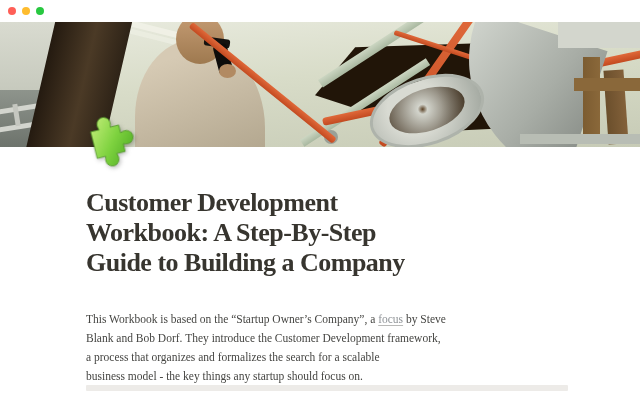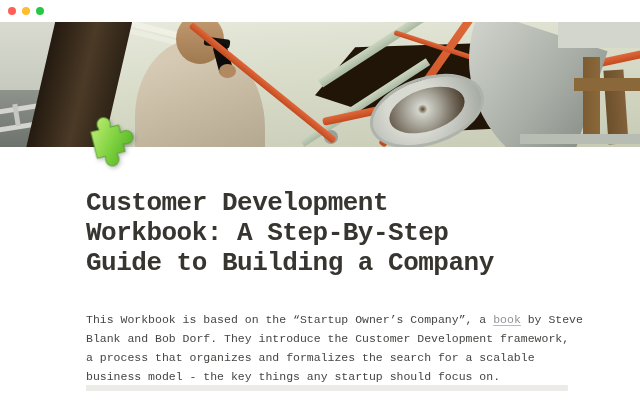--- a/index.html
+++ b/index.html
@@ -1,18 +1,18 @@
 <!DOCTYPE html>
 <html><head>
 <meta charset="utf-8">
 <style>
   html,body{margin:0;padding:0;}
   body{width:640px;height:400px;overflow:hidden;background:#fff;}
   .page{position:relative;width:640px;height:284px;background:#ffffff;
-        font-family:Liberation Mono, monospace;color:#37352f;}
+        font-family:Liberation Serif, serif;color:#37352f;}
 
   
   .titlebar{position:absolute;left:0;top:0;width:640px;height:22px;background:#ffffff;z-index:6;}
   .dot{position:absolute;top:7px;width:8px;height:8px;border-radius:50%;}
   .dot.red{left:8px;background:#ff5f57;}
   .dot.yellow{left:22px;background:#febc2e;}
   .dot.green{left:36px;background:#28c840;}
 
   
   .cover{position:absolute;left:0;top:22px;width:640px;height:125px;overflow:hidden;
@@ -134,20 +134,20 @@
       <path fill="url(#pg)" stroke="#4f9427" stroke-width="2" d="M24,44 H46 C38,26 50,16 60,16 C70,16 82,26 74,44 H96 V64
            C114,56 124,68 124,78 C124,88 114,100 96,92 V112 H74
            C82,130 70,140 60,140 C50,140 38,130 46,112 H24 Z"></path>
     </svg>
   </div>
 
   <h1 class="title">Customer Development
 Workbook: A Step-By-Step
 Guide to Building a Company</h1>
 
-  <p class="body-text"><span>This Workbook is based on the “Startup Owner’s Company”, a </span><a class="inline-link">book</a><span> by Steve
+  <p class="body-text"><span>This Workbook is based on the “Startup Owner’s Company”, a </span><a class="inline-link">focus</a><span> by Steve
 Blank and Bob Dorf. They introduce the Customer Development framework,
 a process that organizes and formalizes the search for a scalable
 business model - the key things any startup should focus on.</span></p>
 
   <div class="gray-bar"></div>
 
 </div>
 
 </body></html>

